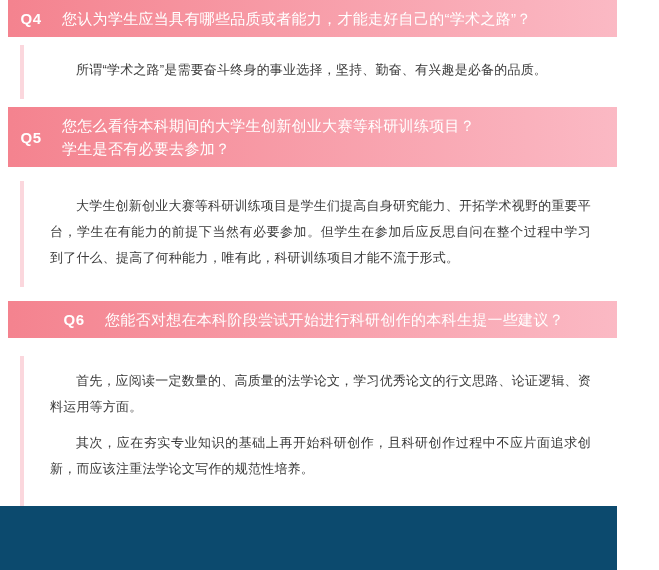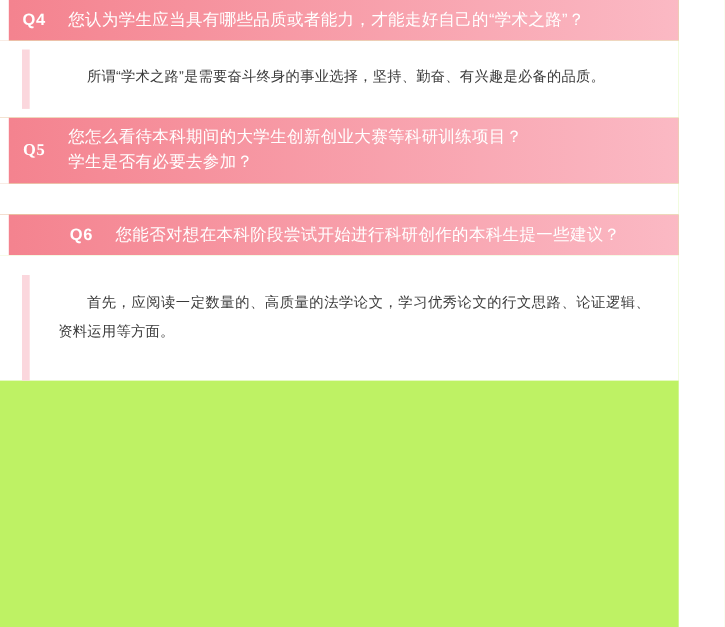--- a/index.html
+++ b/index.html
@@ -10,21 +10,21 @@
     width: 659px;
     height: 570px;
     background: #ffffff;
     font-family: "Liberation Sans", sans-serif;
     overflow: hidden;
   }
   .page {
     position: relative;
     width: 617px;
     height: 570px;
-    background: #bef264;
+    background: #0c4a6e;
     box-sizing: border-box;
   }
   .qa-block {
     position: relative;
     margin: 0;
     padding: 0;
   }
   
   .q-bar {
     position: relative;
@@ -65,21 +65,21 @@
   }
   
   .a-wrap {
     position: relative;
     background: #ffffff;
     padding: 0;
   }
   .a-inner {
     position: relative;
     margin-left: 20px;
-    border-left: 7px solid #0c4a6e;
+    border-left: 4px solid #0c4a6e;
     padding: 12px 26px 14px 26px;
     box-sizing: border-box;
   }
   .a-para {
     font-size: 13px;
     line-height: 26px;
     color: #3a3a3a;
     text-align: justify;
     text-indent: 26px;
     margin: 0 0 2px 0;
@@ -124,49 +124,53 @@
     <div class="a-wrap">
       <div class="spacer-sm"></div>
       <div class="a-inner" style="border-left-color: rgb(251, 215, 221);">
         <p class="a-para" style="color: rgb(58, 58, 58);">所谓“学术之路”是需要奋斗终身的事业选择，坚持、勤奋、有兴趣是必备的品质。</p>
       </div>
       <div class="spacer-sm"></div>
     </div>
   </div>
 
   <div class="qa-block">
-    <div class="q-bar two-line" style="background: linear-gradient(to right, rgb(244, 130, 142) 0%, rgb(251, 185, 196) 100%); color: rgb(255, 255, 255); font-family: Liberation Serif, serif;">
+    <div class="q-bar two-line" style="background: linear-gradient(to right, rgb(244, 130, 142) 0%, rgb(251, 185, 196) 100%); color: rgb(255, 255, 255);">
       <div class="q-notch">
           <div class="q-notch-inner"></div>
         </div>
       <div class="q-tag">Q5</div>
       <div class="q-text">
         <span class="q-line">您怎么看待本科期间的大学生创新创业大赛等科研训练项目？</span>
         <span class="q-line">学生是否有必要去参加？</span>
       </div>
     </div>
     <div class="a-wrap">
       <div class="spacer-md"></div>
+      <div class="a-inner" style="border-left-color: rgb(251, 215, 221);">
+        <p class="a-para" style="color: rgb(58, 58, 58);">大学生创新创业大赛等科研训练项目是学生们提高自身研究能力、开拓学术视野的重要平台，学生在有能力的前提下当然有必要参加。但学生在参加后应反思自问在整个过程中学习到了什么、提高了何种能力，唯有此，科研训练项目才能不流于形式。</p>
+      </div>
       <div class="spacer-md"></div>
     </div>
   </div>
 
   <div class="qa-block">
     <div class="q-bar" style="background: linear-gradient(to right, rgb(244, 130, 142) 0%, rgb(251, 185, 196) 100%); color: rgb(255, 255, 255); padding-left: 43px;">
       <div class="q-notch">
           <div class="q-notch-inner"></div>
         </div>
       <div class="q-tag">Q6</div>
       <div class="q-text">
         <span class="q-line">您能否对想在本科阶段尝试开始进行科研创作的本科生提一些建议？</span>
       </div>
     </div>
     <div class="a-wrap">
       <div class="spacer-lg"></div>
       <div class="a-inner" style="border-left-color: rgb(251, 215, 221);">
         <p class="a-para" style="color: rgb(58, 58, 58);">首先，应阅读一定数量的、高质量的法学论文，学习优秀论文的行文思路、论证逻辑、资料运用等方面。</p>
         <div class="spacer-sm"></div>
+        <p class="a-para" style="color: rgb(58, 58, 58);">其次，应在夯实专业知识的基础上再开始科研创作，且科研创作过程中不应片面追求创新，而应该注重法学论文写作的规范性培养。</p>
         <div class="spacer-sm"></div>
       </div>
     </div>
   </div>
 
 </div>
 
 </body></html>

